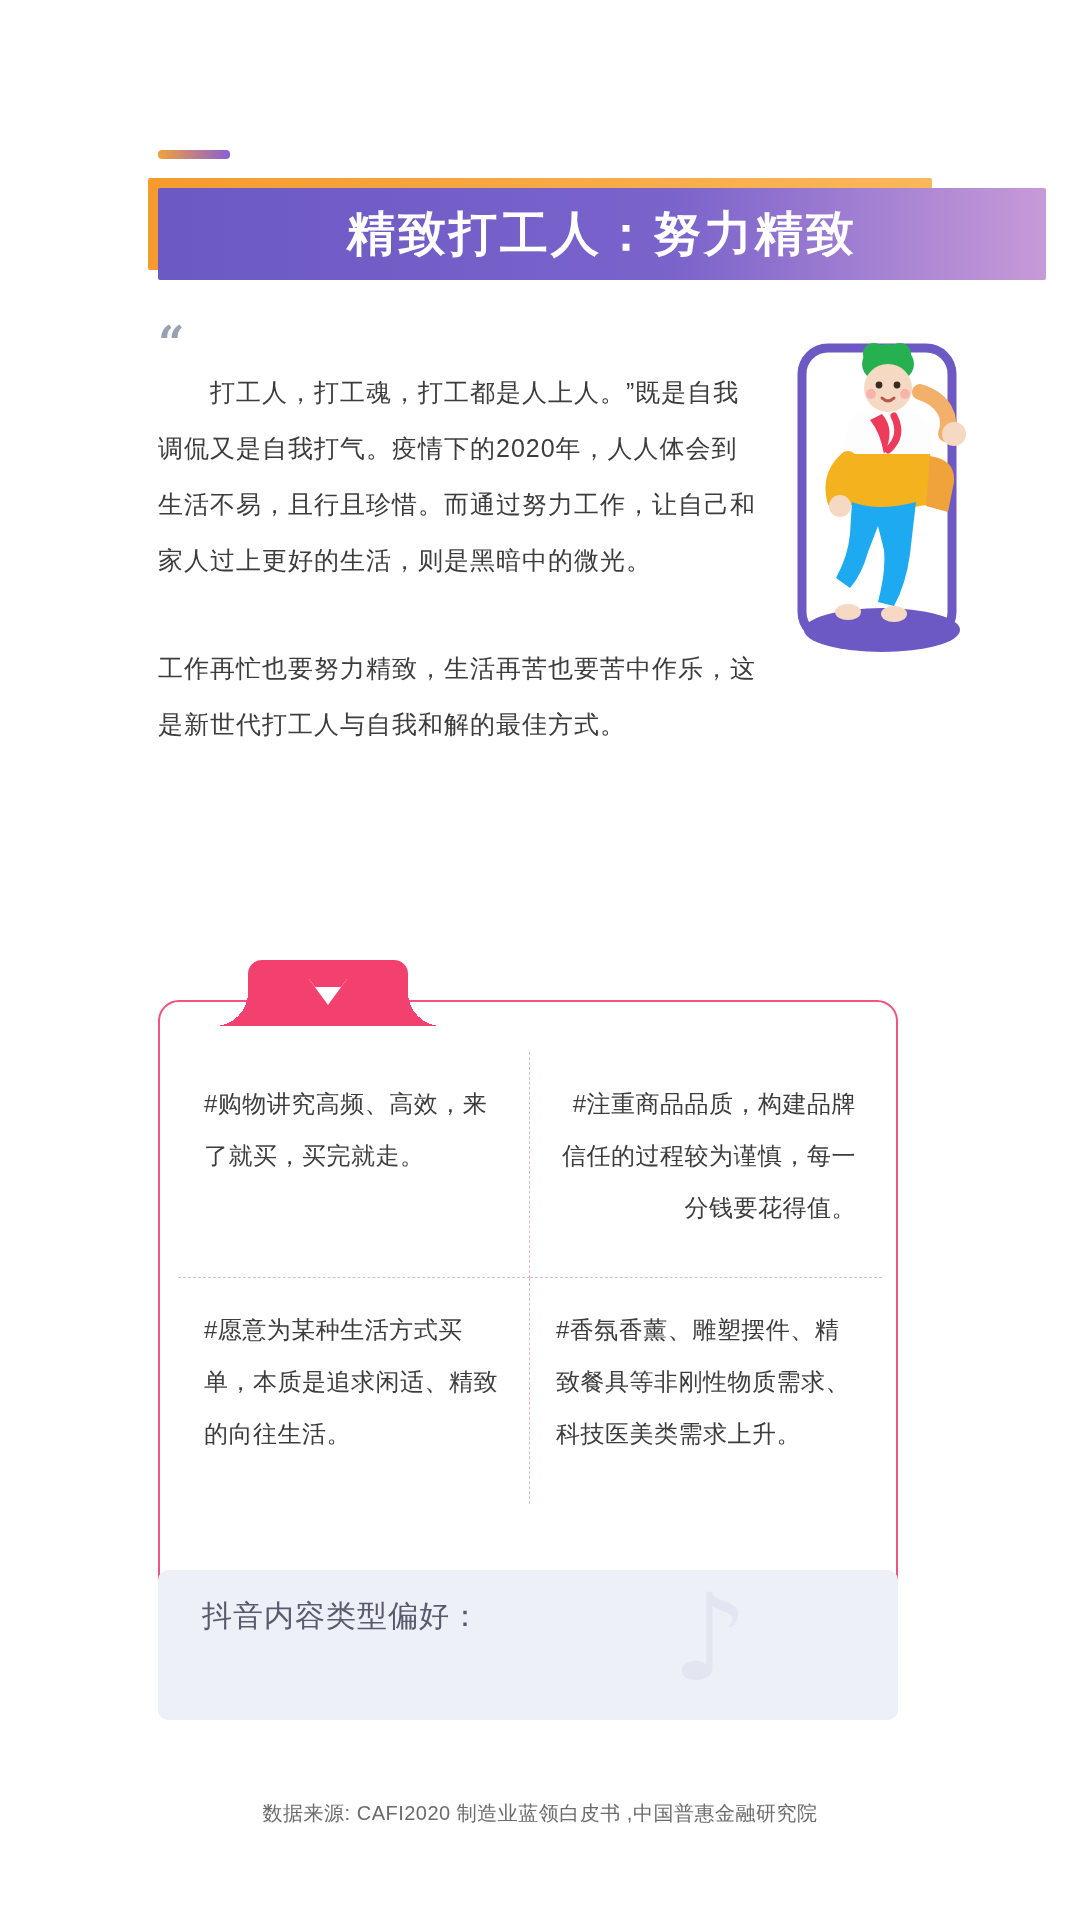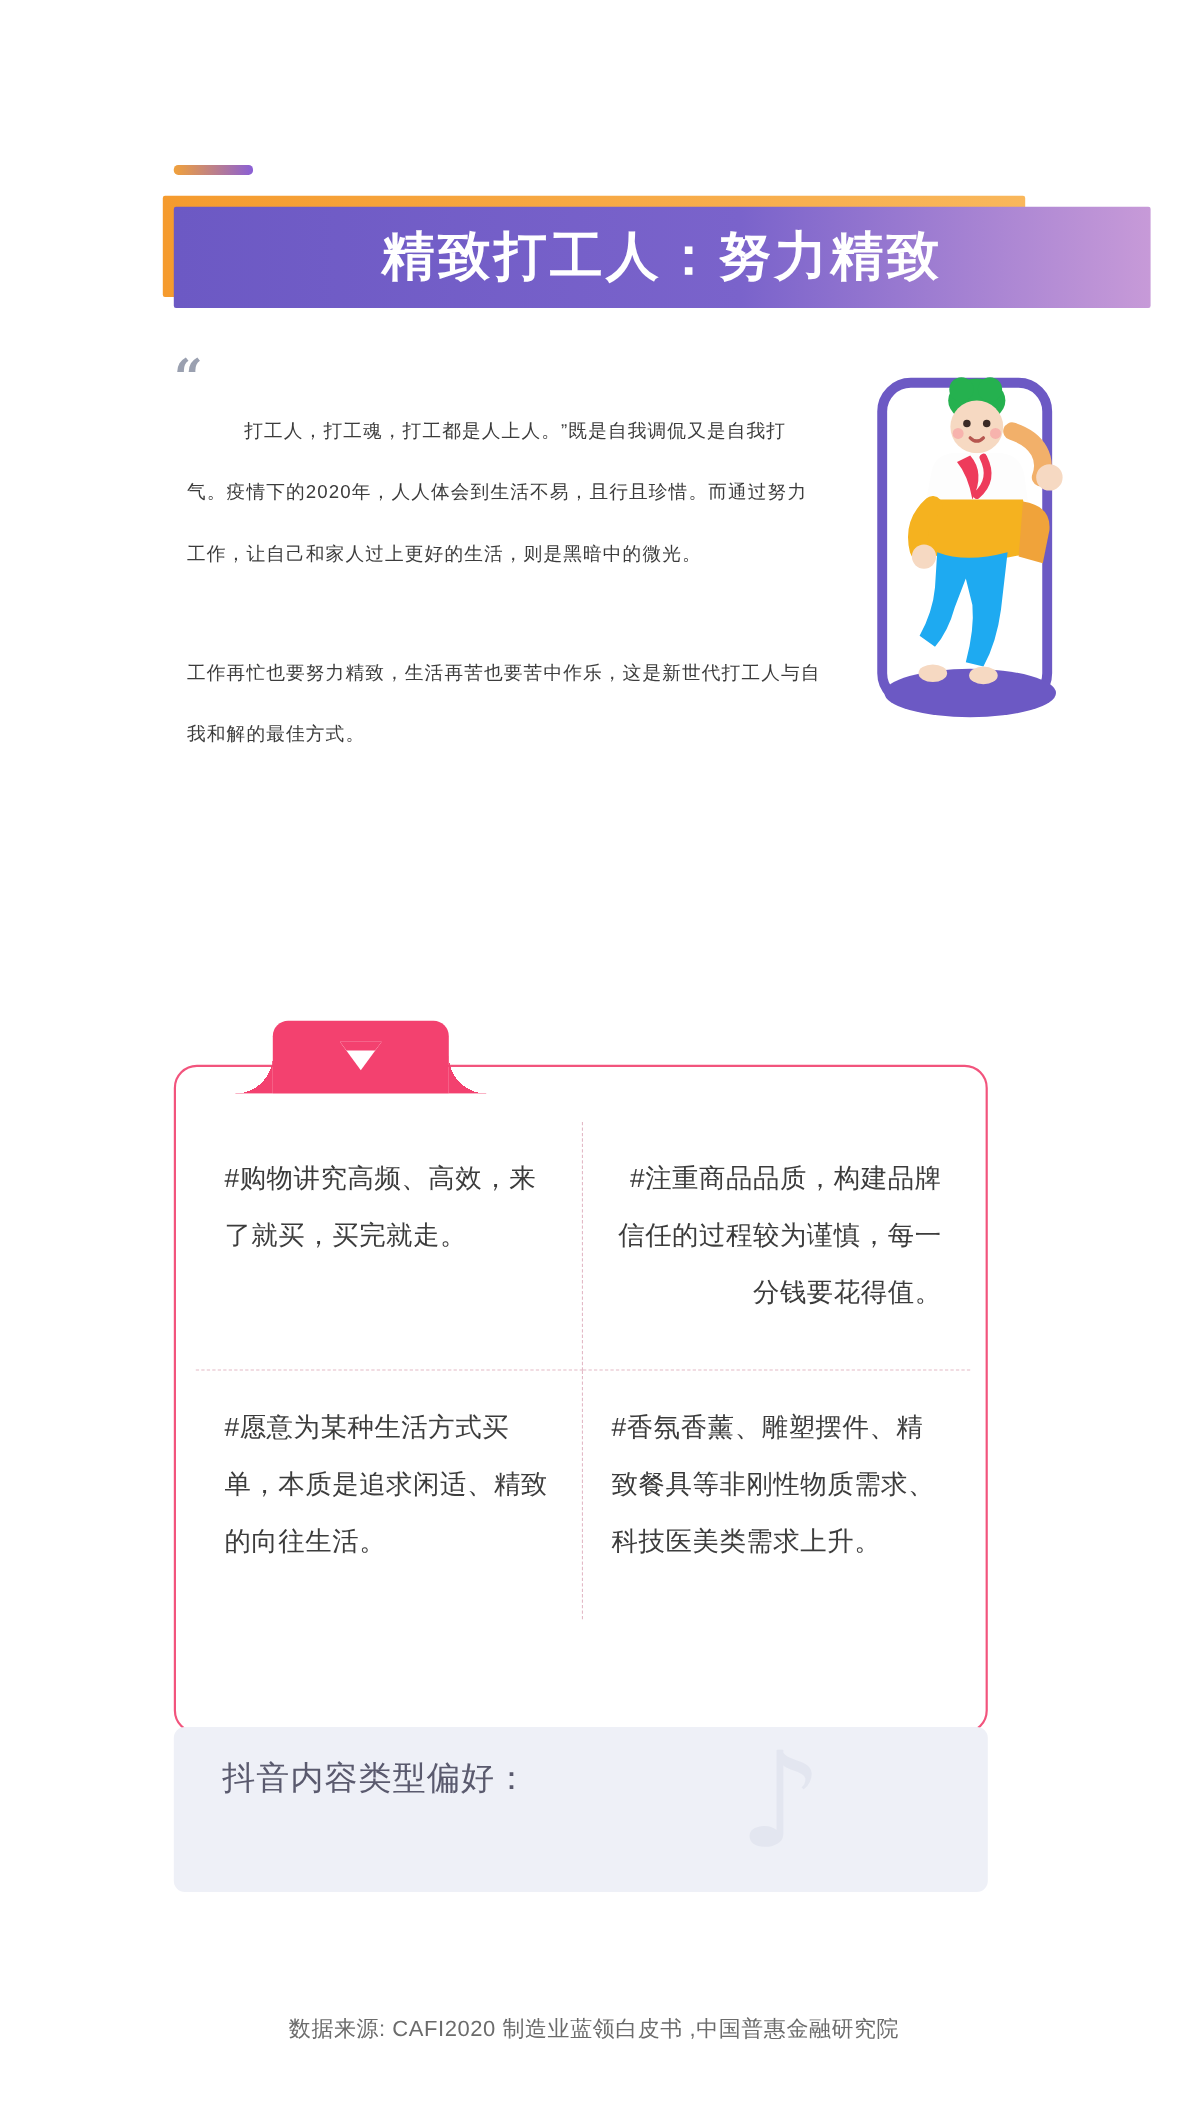--- a/index.html
+++ b/index.html
@@ -71,45 +71,45 @@
   }
   .quote-mark {
     font-size: 46px;
     color: #9aa0b0;
     font-weight: bold;
     line-height: 0.6;
     height: 28px;
     font-family: "DejaVu Serif", serif;
   }
   .para {
-    font-size: 17px;
+    font-size: 25px;
     line-height: 56px;
     letter-spacing: 1px;
     color: #3c3c3c;
-    margin: 12px;
+    margin: 0;
   }
   .para.p1 { text-indent: 52px; margin-top: 6px; }
   .para.p2 { margin-top: 52px; }
   .para.p3 { margin-top: 52px; }
   .para b { font-weight: bold; color: #262626; }
 
   
   .illo {
     position: absolute;
     left: 770px;
     top: 330px;
     width: 230px;
     height: 360px;
   }
 
   
   .card {
     position: absolute;
     left: 158px;
-    top: 968px;
+    top: 1000px;
     width: 740px;
     height: 608px;
     border: 2px solid #f2547d;
     border-radius: 21px;
     box-sizing: border-box;
   }
   .card-tab {
     position: absolute;
     left: 88px;
     top: -42px;
@@ -205,21 +205,20 @@
 
   .source {
     position: absolute;
     left: 0;
     top: 1800px;
     width: 1080px;
     text-align: center;
     font-size: 20px;
     color: #6b6b6b;
     letter-spacing: 0.5px;
-    margin-top: 31px;
   }
 </style>
 </head>
 <body>
 
 <div class="header-wrap">
   <div class="header-accent"></div>
   <div class="header-bar-orange"></div>
   <div class="header-bar-purple">
     <div class="header-title">精致打工人：努力精致</div>

